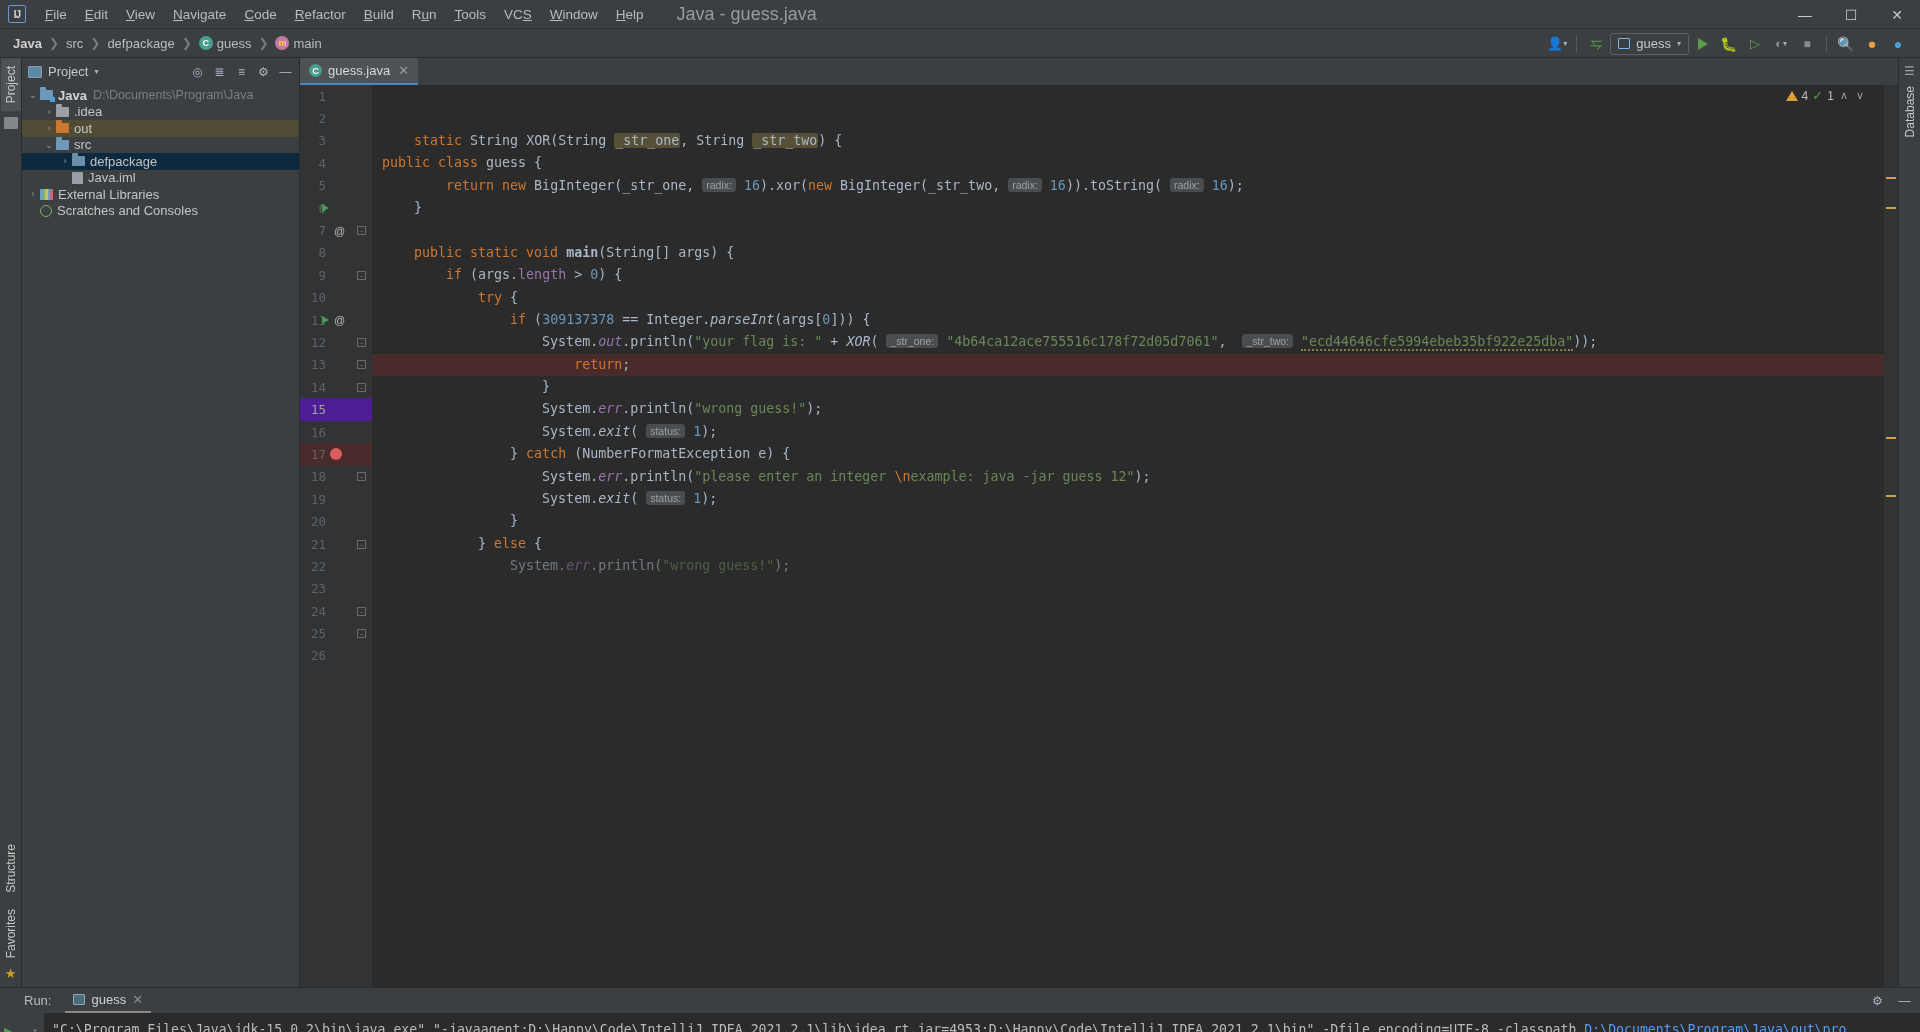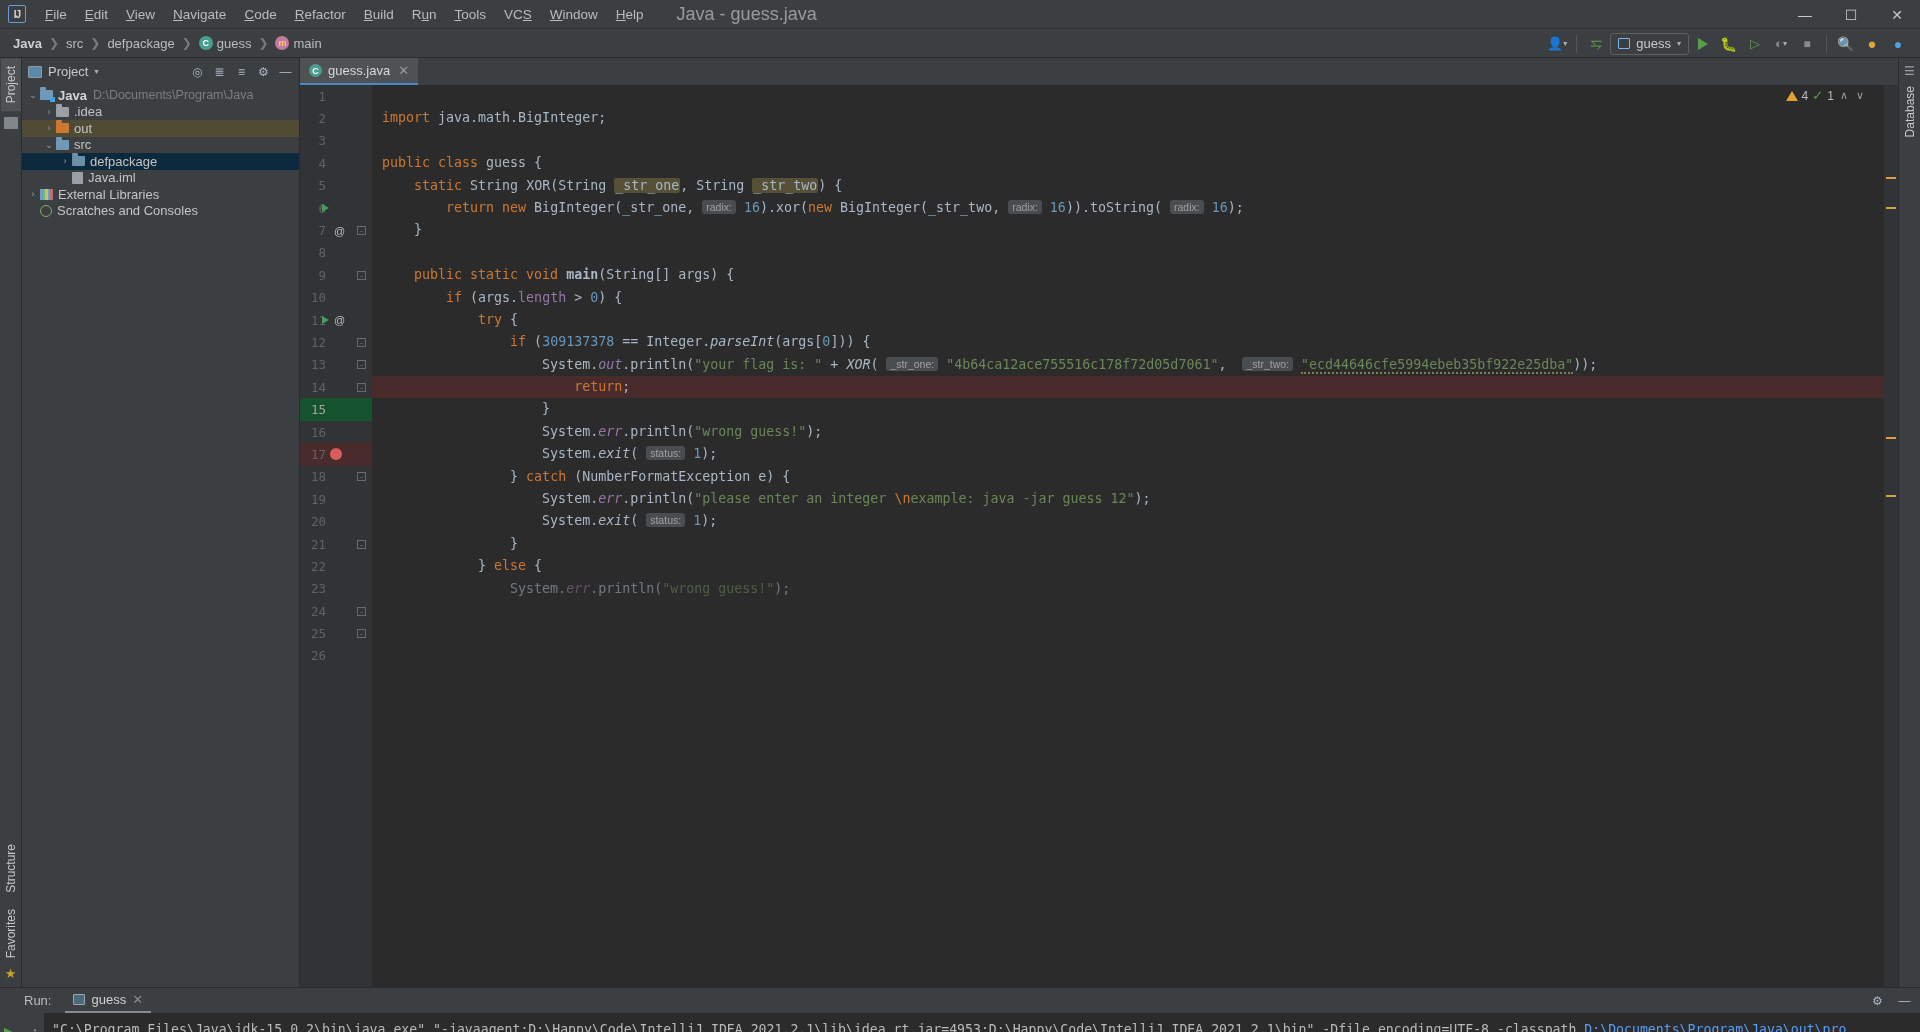--- a/index.html
+++ b/index.html
@@ -375,21 +375,21 @@
             <span class="gfold">-</span>
           </div>
           <div class="gline">
             <span class="gnum">13</span>
             <span class="gfold">-</span>
           </div>
           <div class="gline">
             <span class="gnum">14</span>
             <span class="gfold">-</span>
           </div>
-          <div class="gline" style="background: #14532d;">
+          <div class="gline" style="background: #4c1d95;">
             <span class="gnum cur">15</span>
           </div>
           <div class="gline">
             <span class="gnum">16</span>
           </div>
           <div class="gline" style="background: rgb(74, 43, 43); text-align: center;">
             <span class="gnum">17</span>
             <span class="gbreak"></span>
           </div>
           <div class="gline">
@@ -420,24 +420,23 @@
             <span class="gnum">25</span>
             <span class="gfold">-</span>
           </div>
           <div class="gline">
             <span class="gnum">26</span>
           </div>
         </div>
       <div id="codearea">
 
         <div class="cline"> </div>
-        <div class="cline"><span class="kw">import</span> java.math.BigInteger;</div>
         <div class="cline"> </div>
+        <div class="cline">    <span class="kw">static</span> String <span>XOR</span>(String <span class="param-hl">_str_one</span>, String <span class="param-hl">_str_two</span>) {</div>
         <div class="cline"><span class="kw">public class</span> guess {</div>
-        <div class="cline">    <span class="kw">static</span> String <span>XOR</span>(String <span class="param-hl">_str_one</span>, String <span class="param-hl">_str_two</span>) {</div>
         <div class="cline">        <span class="kw">return new</span> BigInteger(_str_one, <span class="hint">radix:</span> <span class="num">16</span>).xor(<span class="kw">new</span> BigInteger(_str_two, <span class="hint">radix:</span> <span class="num">16</span>)).toString( <span class="hint">radix:</span> <span class="num">16</span>);</div>
         <div class="cline">    }</div>
         <div class="cline"> </div>
         <div class="cline">    <span class="kw">public static void</span> <span style="color:#a9b7c6;font-weight:bold;">main</span>(String[] args) {</div>
         <div class="cline">        <span class="kw">if</span> (args.<span class="fld">length</span> &gt; <span class="num">0</span>) {</div>
         <div class="cline">            <span class="kw">try</span> {</div>
         <div class="cline">                <span class="kw">if</span> (<span class="num">309137378</span> == Integer.<span class="stat">parseInt</span>(args[<span class="num">0</span>])) {</div>
         <div class="cline">                    System.<span class="fld stat">out</span>.println(<span class="str">"your flag is: "</span> + <span class="stat">XOR</span>( <span class="hint">_str_one:</span> <span class="str">"4b64ca12ace755516c178f72d05d7061"</span>,  <span class="hint">_str_two:</span> <span class="str"><span class="typo">"ecd44646cfe5994ebeb35bf922e25dba"</span></span>));</div>
         <div class="cline brk">                        <span class="kw">return</span>;</div>
         <div class="cline">                    }</div>

